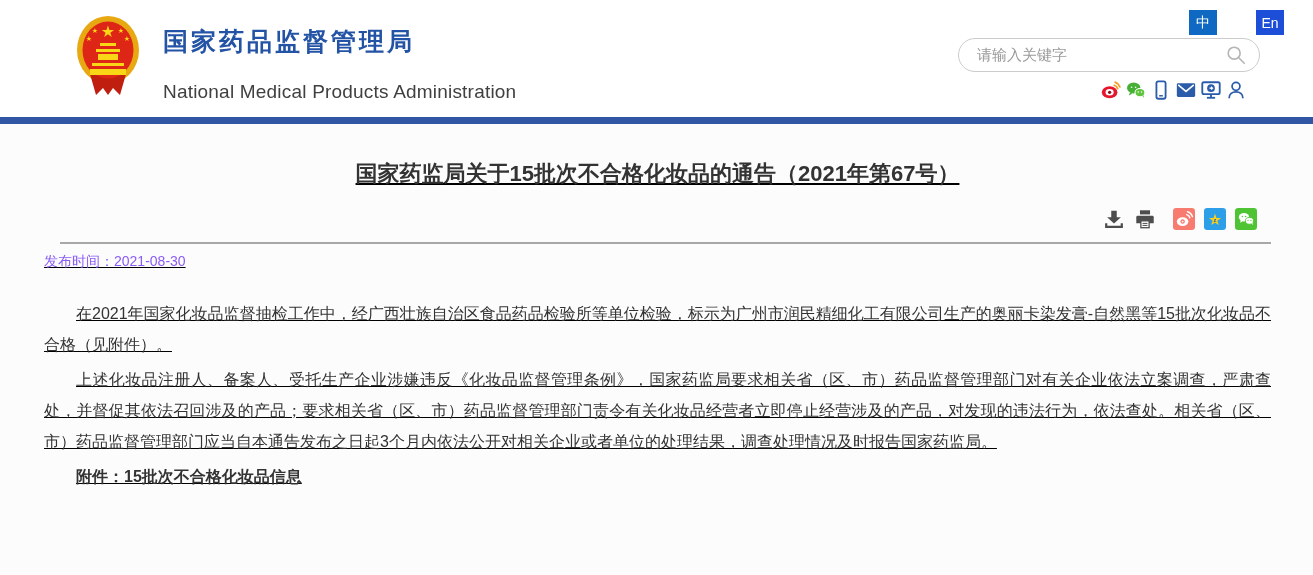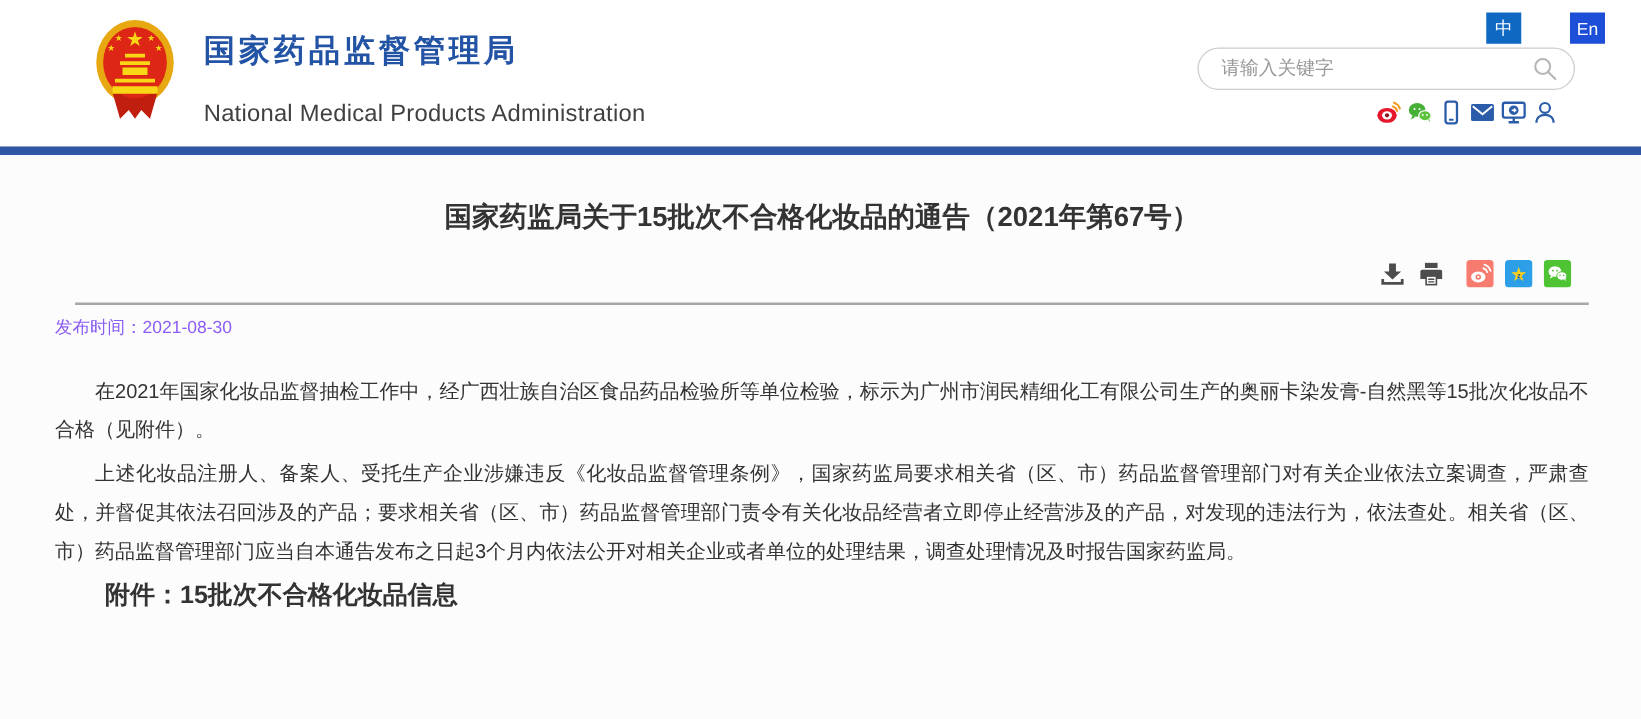--- a/index.html
+++ b/index.html
@@ -25,33 +25,33 @@
                 display:flex; align-items:center; padding:0 12px 0 16px;font-family:Liberation Serif, serif; }
   .search-box input { flex:1; border:none; outline:none; background:transparent;
                       font-size:15px; color:#333; font-family:inherit; }
   .search-box input::placeholder { color:#999; }
   .search-btn { width:22px; height:22px; cursor:pointer; flex:0 0 auto; }
   .social-row { position:absolute; top:79px; left:1100px; display:flex; gap:3px; }
   .social-icon { width:22px; height:22px; cursor:pointer; }
   
   .blue-bar { width:1313px; height:7px; background:#3156a3; }
   
-  .main { width:1313px; height:451px; background:#fcfcfc; }
+  .main { width:1313px; height:451px; background:#fcfcfc;text-decoration:underline; }
   .container { width:1227px; margin-left:44px; }
   .doc-title { padding-top:36px; text-align:center; font-size:22px; font-weight:bold;
                color:#333; line-height:28px; }
   .toolbar { display:flex; justify-content:flex-end; align-items:center; gap:9px;
              margin-top:20px; padding-right:14px; height:22px; }
   .tool-icon { width:22px; height:22px; cursor:pointer; }
   .share-gap { margin-left:8px; }
   .divider { border-top:2px solid #a8a8a8; margin-top:12px; margin-left:16px; }
   .pub-time { text-align:left; color:#8b5cf6; font-size:14px; margin-top:9px; padding-right:2px; }
   .article { margin-top:27px; font-size:16px; color:#333; line-height:31px; text-align:justify; }
   .article p { margin:0 0 4px 0; text-indent:2em; }
-  .attachment { font-size:20px; font-weight:bold; color:#333;
+  .attachment { font-size:16px; font-weight:bold; color:#333;
                 text-indent:2em; cursor:pointer; }
 </style>
 </head>
 <body>
 
 <div class="header">
 
   <svg class="emblem" viewBox="0 0 64 86">
     <ellipse cx="32" cy="40" rx="31" ry="34" fill="#e8a812"></ellipse>
     <path d="M14 64 L20 85 L27 78 L32 85 L37 78 L44 85 L50 64 Z" fill="#c01f10"></path>

